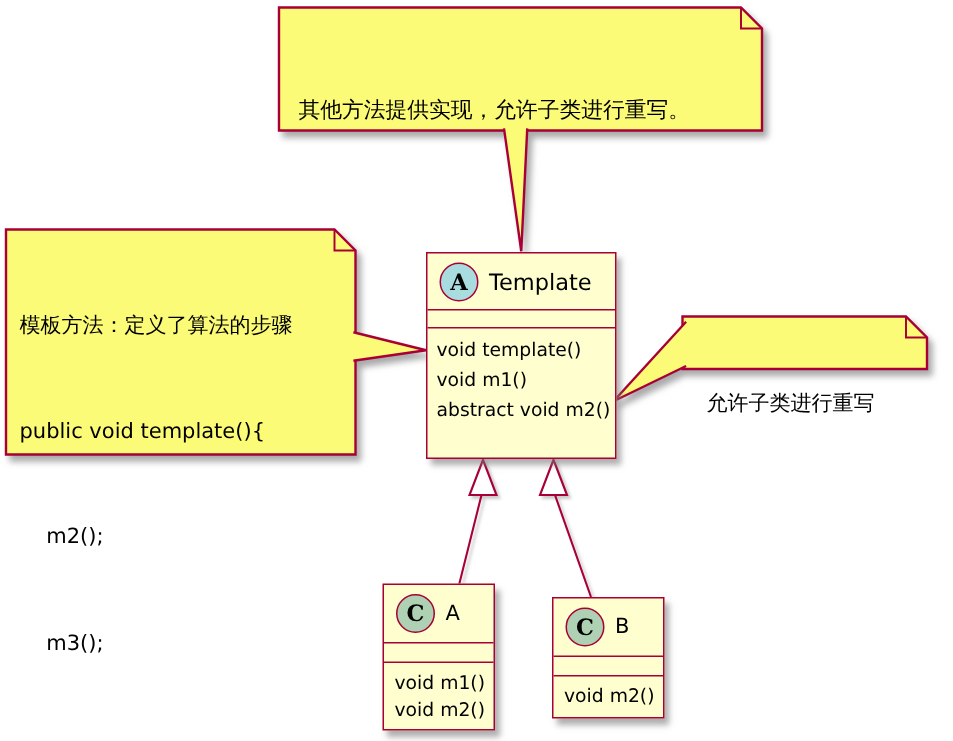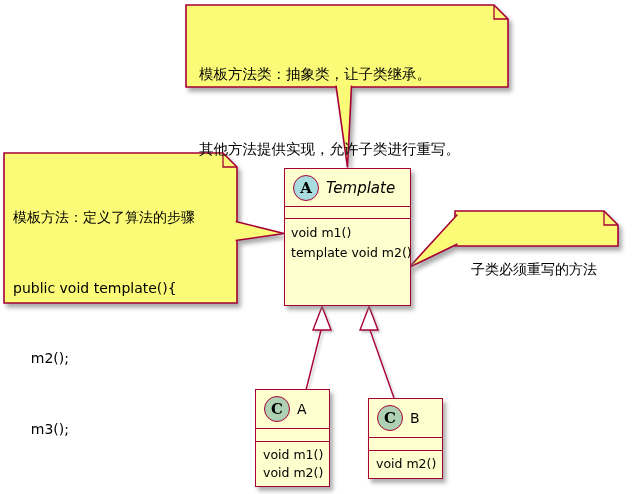--- a/index.html
+++ b/index.html
@@ -36,21 +36,21 @@
   .uml-head { display:flex; align-items:center; padding:0 8px; box-sizing:border-box; }
   .badge {
     width:26px; height:26px; border-radius:50%; box-sizing:border-box;
     border:1px solid #A80036; display:flex; align-items:center; justify-content:center;
     font-family:"DejaVu Serif","Liberation Serif",serif;
     font-weight:bold; font-size:15px; flex:0 0 26px;
   }
   .badge.abstract { background:#A9DCDF; }
   .badge.concrete { background:#ADD1B2; }
   .cls-name { margin-left:7px; font-size:14px; }
-  .cls-name.abstract-name { font-style:italic; font-size:15px;text-align:right; }
+  .cls-name.abstract-name { font-size:15px;text-align:right; }
   .uml-fields  { border-top:1.5px solid #A80036; box-sizing:border-box; }
   .uml-methods { border-top:1.5px solid #A80036; box-sizing:border-box; flex:1; }
   .m-line { white-space:pre; }
   .tpl .uml-head { height:37px; }
   .tpl .uml-fields { height:12px; }
   .tpl .uml-methods { padding:4px 6px; font-size:12.5px; line-height:20px; }
   .sub .uml-head { height:38px; }
   .sub .uml-fields { height:13px; }
   .sub .uml-methods { padding:4px 7px; font-size:12.5px; line-height:17.5px; }
   #class-template { left:284px; top:168px; width:127px; height:138px; }
@@ -87,45 +87,45 @@
       <path class="tri" d="M322,306.5 L313,330 L331,330 Z"></path>
     </g>
 
     <g class="arrow-g">
       <line class="edge-line" x1="370" y1="330" x2="394" y2="398"></line>
       <path class="tri" d="M369,306.5 L360,330 L378,330 Z"></path>
     </g>
   </svg>
 
   <div class="note-text top">
-    <div>模板方法类：抽象类，让子类继承。</div>
     <div>其他方法提供实现，允许子类进行重写。</div>
   </div>
 
   <div class="note-text left">
     <div>模板方法：定义了算法的步骤</div>
     <div>public void template(){</div>
     <div>    m2();</div>
     <div>    m3();</div>
     
   </div>
 
   <div class="note-text right">
-    <div>子类必须重写的方法</div>
+    <div>允许子类进行重写</div>
   </div>
 
   <div class="uml-class tpl" id="class-template">
     <div class="uml-head">
       <span class="badge abstract">A</span>
       <span class="cls-name abstract-name">Template</span>
     </div>
     <div class="uml-fields"></div>
     <div class="uml-methods">
+      <div class="m-line">void template()</div>
       <div class="m-line">void m1()</div>
-      <div class="m-line">template void m2()</div>
+      <div class="m-line">abstract void m2()</div>
     </div>
   </div>
 
   <div class="uml-class sub" id="class-a">
     <div class="uml-head">
       <span class="badge concrete">C</span>
       <span class="cls-name">A</span>
     </div>
     <div class="uml-fields"></div>
     <div class="uml-methods">

